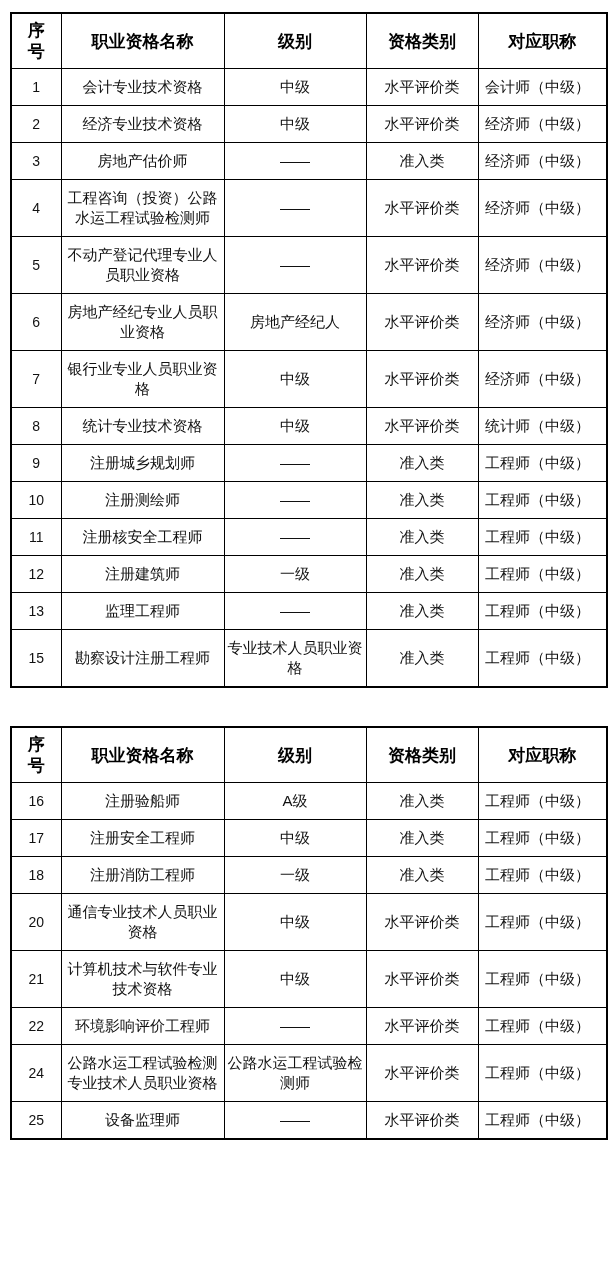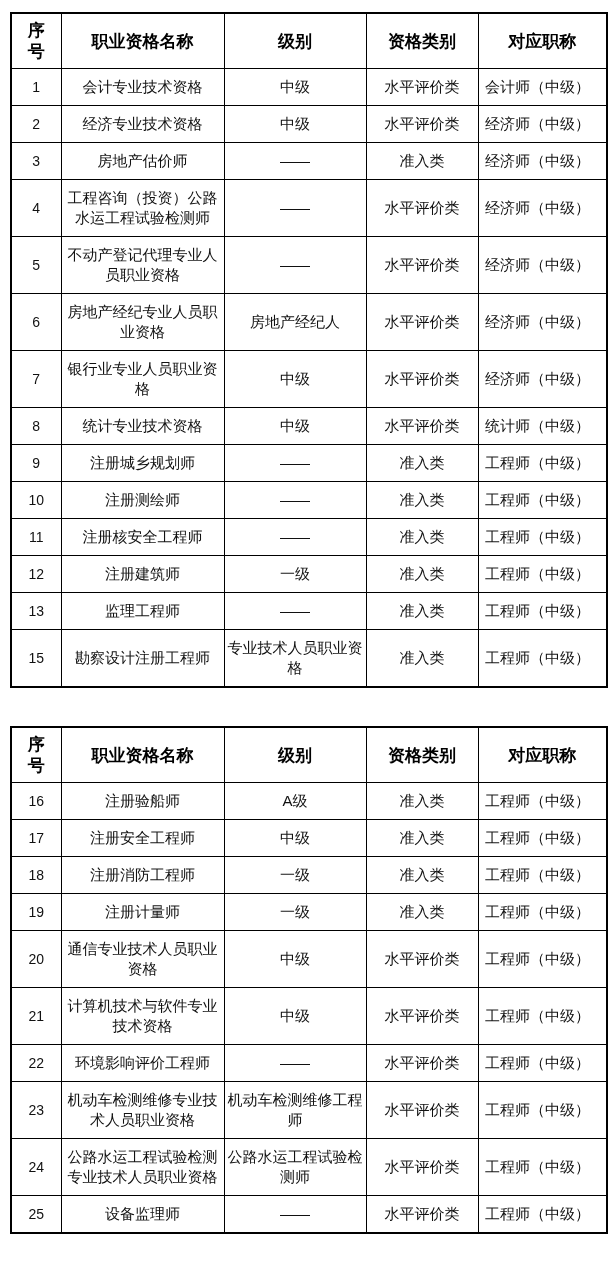--- a/index.html
+++ b/index.html
@@ -230,51 +230,37 @@
           <td class="c4">工程师（中级）</td>
         </tr>
         <tr>
           <td class="c0">18</td>
           <td class="c1">注册消防工程师</td>
           <td class="c2">一级</td>
           <td class="c3">准入类</td>
           <td class="c4">工程师（中级）</td>
         </tr>
         <tr>
-          <td class="c0">19</td>
-          <td class="c1">注册计量师</td>
-          <td class="c2">一级</td>
-          <td class="c3">准入类</td>
-          <td class="c4">工程师（中级）</td>
-        </tr>
-        <tr>
           <td class="c0">20</td>
           <td class="c1">通信专业技术人员职业资格</td>
           <td class="c2">中级</td>
           <td class="c3">水平评价类</td>
           <td class="c4">工程师（中级）</td>
         </tr>
         <tr>
           <td class="c0">21</td>
           <td class="c1">计算机技术与软件专业技术资格</td>
           <td class="c2">中级</td>
           <td class="c3">水平评价类</td>
           <td class="c4">工程师（中级）</td>
         </tr>
         <tr>
           <td class="c0">22</td>
           <td class="c1">环境影响评价工程师</td>
           <td class="c2">——</td>
-          <td class="c3">水平评价类</td>
-          <td class="c4">工程师（中级）</td>
-        </tr>
-        <tr>
-          <td class="c0">23</td>
-          <td class="c1">机动车检测维修专业技术人员职业资格</td>
-          <td class="c2">机动车检测维修工程师</td>
           <td class="c3">水平评价类</td>
           <td class="c4">工程师（中级）</td>
         </tr>
         <tr>
           <td class="c0">24</td>
           <td class="c1">公路水运工程试验检测专业技术人员职业资格</td>
           <td class="c2">公路水运工程试验检测师</td>
           <td class="c3">水平评价类</td>
           <td class="c4">工程师（中级）</td>
         </tr>

